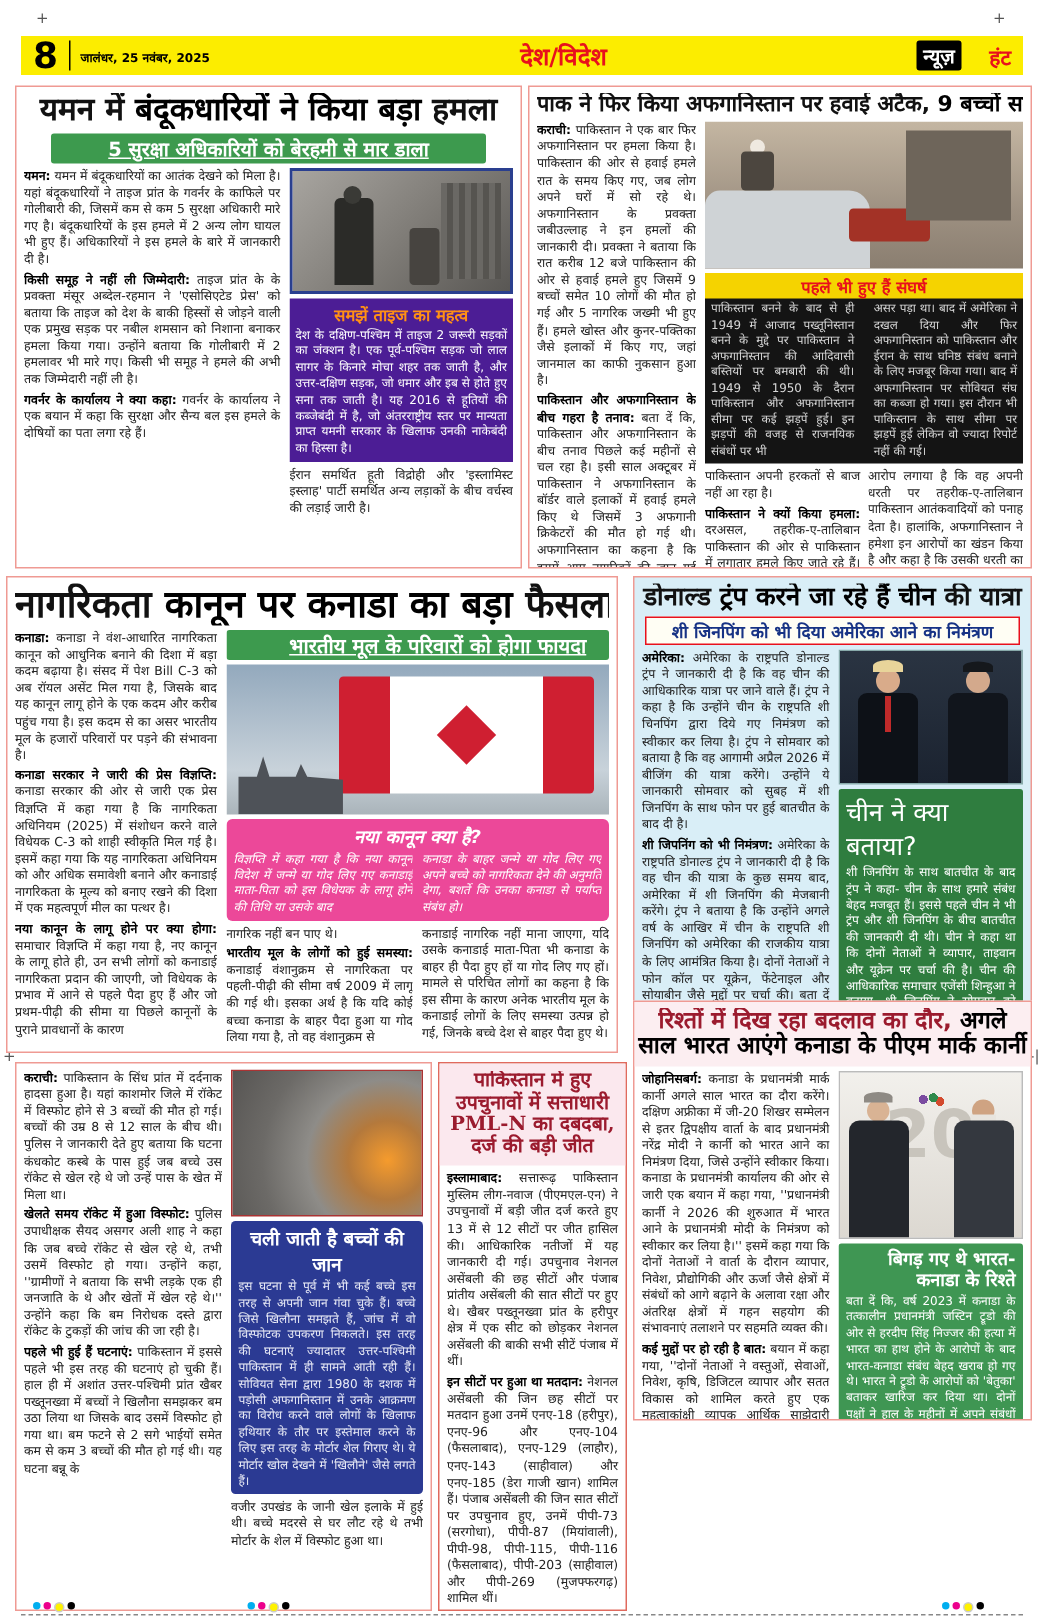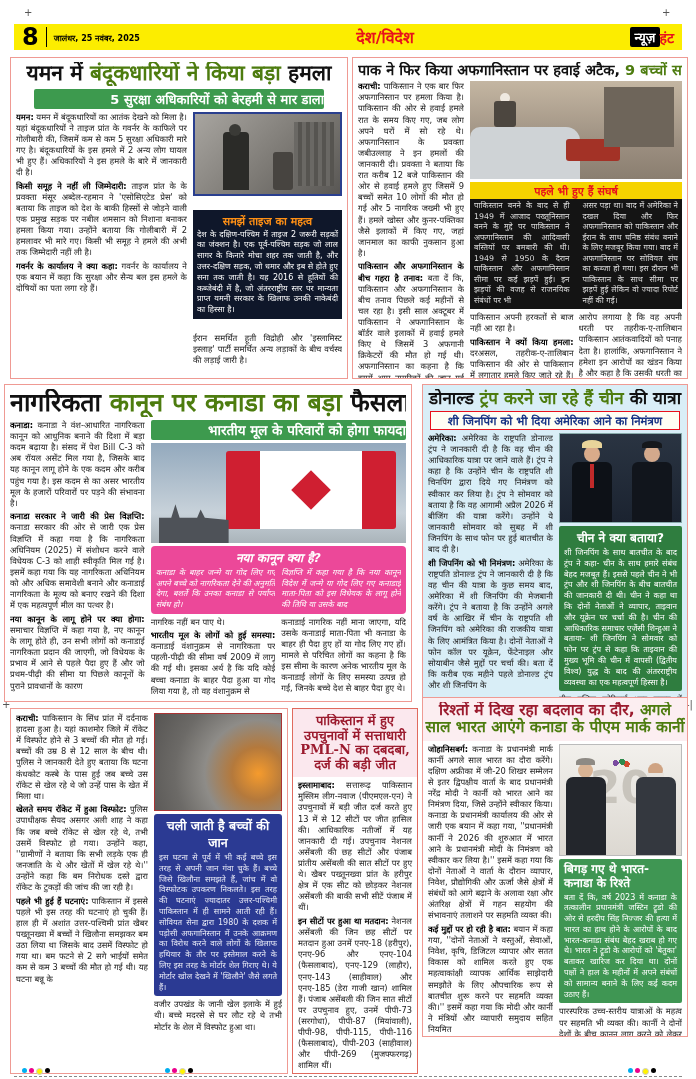--- a/index.html
+++ b/index.html
@@ -5,59 +5,59 @@
   html,body{margin:0;padding:0;background:#fff;}
   .page{position:relative;width:696px;height:1079px;background:#fff;overflow:hidden;
         font-family:"DejaVu Sans","Liberation Sans",sans-serif;color:#1a1a1a;}
   
   .masthead{position:absolute;left:14px;top:24px;width:668px;height:26px;background:#fced00;
             display:flex;align-items:center;padding:0 8px;box-sizing:border-box;}
   .pgnum{font-size:24px;font-weight:bold;color:#000;line-height:1;}
   .mast-div{width:1px;height:20px;background:#000;margin:0 7px;}
   .dateline{font-size:8px;font-weight:bold;color:#000;}
   .section-title{flex:1;text-align:center;font-size:16px;font-weight:bold;color:#e8101c;}
-  .logo{display:flex;align-items:center;gap:0;}
+  .logo{display:flex;align-items:center;gap:19px;}
   .logo-news{background:#000;color:#fff;font-weight:bold;font-size:13px;padding:1px 4px;border-radius:2px;}
   .logo-hunt{color:#e8101c;font-weight:bold;font-size:14px;}
   
   .art{position:absolute;border:1px solid #ef9a93;background:#fff;box-sizing:border-box;
        padding:4px 5px;overflow:hidden;}
   .hl{text-align:center;font-weight:bold;line-height:1.12;white-space:nowrap;overflow:hidden;}
-  .red{color:#4d7c0f;}
+  .red{color:#000000;}
   .blk{color:#111;}
   .navytx{color:#173385;}
   .maroon{color:#9b1b2e;}
-  .greenbar{background:#3d9a4e;color:#fff;text-align:right;font-weight:bold;
-            border-radius:2px;padding:1px 0;overflow:hidden;white-space:nowrap;}
+  .greenbar{background:#3d9a4e;color:#fff;text-align:center;font-weight:bold;
+            border-radius:2px;padding:1px 0;overflow:hidden;white-space:nowrap;text-decoration:underline;}
   .subbar-white{background:#fffef4;border:1px solid #e8101c;color:#173385;text-align:center;
             font-weight:bold;padding:1px 0;white-space:nowrap;overflow:hidden;}
   .bp{font-size:8.3px;line-height:1.34;text-align:justify;margin:0 0 2.5px;color:#222;}
   .lead{font-weight:bold;color:#000;}
   .cols{display:flex;gap:6px;}
   .col{overflow:hidden;}
   .photo{position:relative;overflow:hidden;}
   
-  .box-slate{background:#0f172a;color:#fff;padding:3px 4px;margin:14px 0;}
+  .box-slate{background:#4c1d95;color:#fff;padding:3px 4px;margin:3px 0;}
   .box-slate .bt{color:#ff9015;text-align:center;font-weight:bold;font-size:11px;margin:0 0 2px;}
   .box-slate .bx{font-size:8px;line-height:1.35;text-align:justify;}
   .box-black{background:#141414;color:#d8d8d8;margin:3px 0;padding:0 0 3px;}
   .box-black .bt{background:#f5d300;color:#e8101c;font-weight:bold;text-align:center;
                  font-size:11px;padding:1px 0;margin-bottom:2px;}
   .box-black .bx{font-size:7.9px;line-height:1.33;text-align:justify;padding:0 4px;}
   .box-navy{background:#ec4899;color:#fff;border-radius:4px;padding:3px 5px;margin:3px 0;font-style:italic;}
   .box-navy .bt{text-align:center;font-weight:bold;font-size:12px;margin:0 0 2px;}
   .box-navy .bx{font-size:8px;line-height:1.33;text-align:justify;}
   .box-navy2{background:#2b3a93;color:#e8eaf6;border-radius:3px;padding:3px 5px;margin:3px 0;}
   .box-navy2 .bt{text-align:center;font-weight:bold;font-size:12.5px;color:#fff;margin:0 0 2px;}
   .box-navy2 .bx{font-size:8px;line-height:1.35;text-align:justify;}
   .box-green{background:#2f7d3f;color:#fff;border-radius:2px;padding:3px 5px;margin:3px 0;}
-  .box-green .bt{text-align:center;font-weight:bold;font-size:12px;margin:0 0 2px;}
+  .box-green .bt{text-align:left;font-weight:normal;font-size:17px;margin:0 0 2px;}
   .box-green .bx{font-size:8px;line-height:1.35;text-align:justify;}
   .box-green2{background:#3f9653;color:#fff;border-radius:2px;padding:3px 5px;margin:3px 0;}
-  .box-green2 .bt{font-weight:bold;font-size:12px;line-height:1.2;margin:0 0 2px;}
+  .box-green2 .bt{font-weight:bold;font-size:12px;line-height:1.2;margin:0 0 2px;text-align:right;}
   .box-green2 .bx{font-size:8px;line-height:1.35;text-align:justify;}
   
   .sil{position:absolute;background:#2b2b28;}
   .head-c{position:absolute;border-radius:50%;}
   
   .cropmark{position:absolute;color:#555;font-size:10px;line-height:1;}
   .regline{position:absolute;border-top:1px dashed #888;}
   .cmyk{position:absolute;display:flex;gap:2px;}
   .cmyk i{width:5px;height:5px;border-radius:50%;display:block;}
 </style>
@@ -165,22 +165,22 @@
         <div class="greenbar" style="font-size:13.5px;padding-left:27px;">भारतीय मूल के परिवारों को होगा फायदा</div>
         <div class="photo" style="height:100px;margin-top:3px;background:linear-gradient(#93a9bd,#c8d2da 70%,#aab4ba);">
           <div style="position:absolute;right:10px;top:8px;width:170px;height:78px;background:linear-gradient(90deg,#cf1f31 0 20%,#fff 20% 80%,#cf1f31 80%);border-radius:3px;">
             <div style="position:absolute;left:50%;top:50%;width:28px;height:28px;background:#cf1f31;transform:translate(-50%,-50%) rotate(45deg);"></div>
           </div>
           <div style="position:absolute;left:8px;bottom:0;width:70px;height:42px;background:#4e5258;clip-path:polygon(0 100%,0 40%,18% 40%,24% 8%,30% 40%,55% 40%,60% 20%,66% 40%,100% 45%,100% 100%);"></div>
         </div>
         <div class="box-navy">
           <div class="bt">नया कानून क्या है?</div>
           <div class="cols" style="gap:6px;">
+            <div class="col bx" style="width:50%;">विज्ञप्ति में कहा गया है कि नया कानून विदेश में जन्मे या गोद लिए गए कनाडाई माता-पिता को इस विधेयक के लागू होने की तिथि या उसके बाद</div>
             <div class="col bx" style="width:50%;">कनाडा के बाहर जन्मे या गोद लिए गए अपने बच्चे को नागरिकता देने की अनुमति देगा, बशर्ते कि उनका कनाडा से पर्याप्त संबंध हो।</div>
-            <div class="col bx" style="width:50%;">विज्ञप्ति में कहा गया है कि नया कानून विदेश में जन्मे या गोद लिए गए कनाडाई माता-पिता को इस विधेयक के लागू होने की तिथि या उसके बाद</div>
           </div>
         </div>
         <div class="cols" style="gap:6px;">
           <div class="col" style="width:50%;">
             <p class="bp"><span>नागरिक नहीं बन पाए थे।</span></p>
             <p class="bp"><span class="lead">भारतीय मूल के लोगों को हुई समस्या:</span> <span>कनाडाई वंशानुक्रम से नागरिकता पर पहली-पीढ़ी की सीमा वर्ष 2009 में लागू की गई थी। इसका अर्थ है कि यदि कोई बच्चा कनाडा के बाहर पैदा हुआ या गोद लिया गया है, तो वह वंशानुक्रम से</span></p>
           </div>
           <div class="col" style="width:50%;">
             <p class="bp"><span>कनाडाई नागरिक नहीं माना जाएगा, यदि उसके कनाडाई माता-पिता भी कनाडा के बाहर ही पैदा हुए हों या गोद लिए गए हों। मामले से परिचित लोगों का कहना है कि इस सीमा के कारण अनेक भारतीय मूल के कनाडाई लोगों के लिए समस्या उत्पन्न हो गई, जिनके बच्चे देश से बाहर पैदा हुए थे।</span></p>
           </div>
@@ -239,21 +239,21 @@
   </div>
 
   <div class="art" style="left:292px;top:708px;width:126px;height:366px;border-color:#e06a5e;">
     <div style="background:#fbe8ee;margin:-4px -5px 3px;padding:5px 3px;">
       <div class="hl maroon" style="font-size:13px;white-space:normal;font-family:'DejaVu Serif','Liberation Serif',serif;">पाकिस्तान में हुए उपचुनावों में सत्ताधारी PML-N का दबदबा, दर्ज की बड़ी जीत</div>
     </div>
     <p class="bp"><span class="lead">इस्लामाबाद:</span> <span>सत्तारूढ़ पाकिस्तान मुस्लिम लीग-नवाज (पीएमएल-एन) ने उपचुनावों में बड़ी जीत दर्ज करते हुए 13 में से 12 सीटों पर जीत हासिल की। आधिकारिक नतीजों में यह जानकारी दी गई। उपचुनाव नेशनल असेंबली की छह सीटों और पंजाब प्रांतीय असेंबली की सात सीटों पर हुए थे। खैबर पख्तूनख्वा प्रांत के हरीपुर क्षेत्र में एक सीट को छोड़कर नेशनल असेंबली की बाकी सभी सीटें पंजाब में थीं।</span></p>
     <p class="bp"><span class="lead">इन सीटों पर हुआ था मतदान:</span> <span>नेशनल असेंबली की जिन छह सीटों पर मतदान हुआ उनमें एनए-18 (हरीपुर), एनए-96 और एनए-104 (फैसलाबाद), एनए-129 (लाहौर), एनए-143 (साहीवाल) और एनए-185 (डेरा गाजी खान) शामिल हैं। पंजाब असेंबली की जिन सात सीटों पर उपचुनाव हुए, उनमें पीपी-73 (सरगोधा), पीपी-87 (मियांवाली), पीपी-98, पीपी-115, पीपी-116 (फैसलाबाद), पीपी-203 (साहीवाल) और पीपी-269 (मुजफ्फरगढ़) शामिल थीं।</span></p>
   </div>
 
-  <div class="art" style="left:422px;top:697px;width:266px;height:340px;">
+  <div class="art" style="left:422px;top:667px;width:266px;height:280px;">
     <div style="background:#fceef1;margin:-4px -5px 3px;padding:4px 2px;">
       <div class="hl" style="font-size:15.5px;white-space:normal;">
         <span class="maroon">रिश्तों में दिख रहा बदलाव का दौर,</span>
         <span class="red">अगले साल भारत आएंगे कनाडा के पीएम मार्क कार्नी</span>
       </div>
     </div>
     <div class="cols">
       <div class="col" style="width:126px;">
         <p class="bp"><span class="lead">जोहानिसबर्ग:</span> <span>कनाडा के प्रधानमंत्री मार्क कार्नी अगले साल भारत का दौरा करेंगे। दक्षिण अफ्रीका में जी-20 शिखर सम्मेलन से इतर द्विपक्षीय वार्ता के बाद प्रधानमंत्री नरेंद्र मोदी ने कार्नी को भारत आने का निमंत्रण दिया, जिसे उन्होंने स्वीकार किया। कनाडा के प्रधानमंत्री कार्यालय की ओर से जारी एक बयान में कहा गया, ''प्रधानमंत्री कार्नी ने 2026 की शुरुआत में भारत आने के प्रधानमंत्री मोदी के निमंत्रण को स्वीकार कर लिया है।'' इसमें कहा गया कि दोनों नेताओं ने वार्ता के दौरान व्यापार, निवेश, प्रौद्योगिकी और ऊर्जा जैसे क्षेत्रों में संबंधों को आगे बढ़ाने के अलावा रक्षा और अंतरिक्ष क्षेत्रों में गहन सहयोग की संभावनाएं तलाशने पर सहमति व्यक्त की।</span></p>
         <p class="bp"><span class="lead">कई मुद्दों पर हो रही है बात:</span> <span>बयान में कहा गया, ''दोनों नेताओं ने वस्तुओं, सेवाओं, निवेश, कृषि, डिजिटल व्यापार और सतत विकास को शामिल करते हुए एक महत्वाकांक्षी व्यापक आर्थिक साझेदारी समझौते के लिए औपचारिक रूप से बातचीत शुरू करने पर सहमति व्यक्त की।'' इसमें कहा गया कि मोदी और कार्नी ने मंत्रियों और व्यापारी समुदाय सहित नियमित</span></p>

